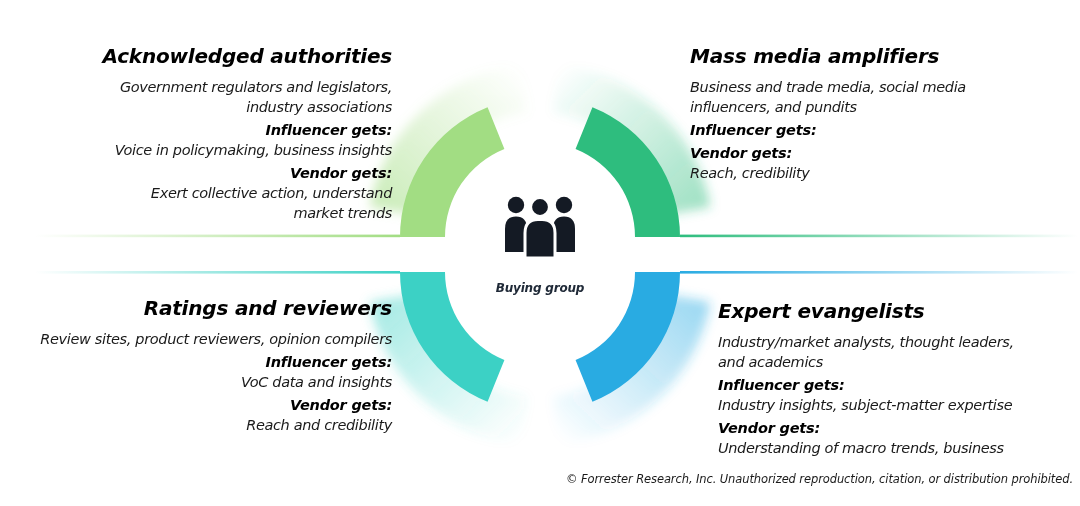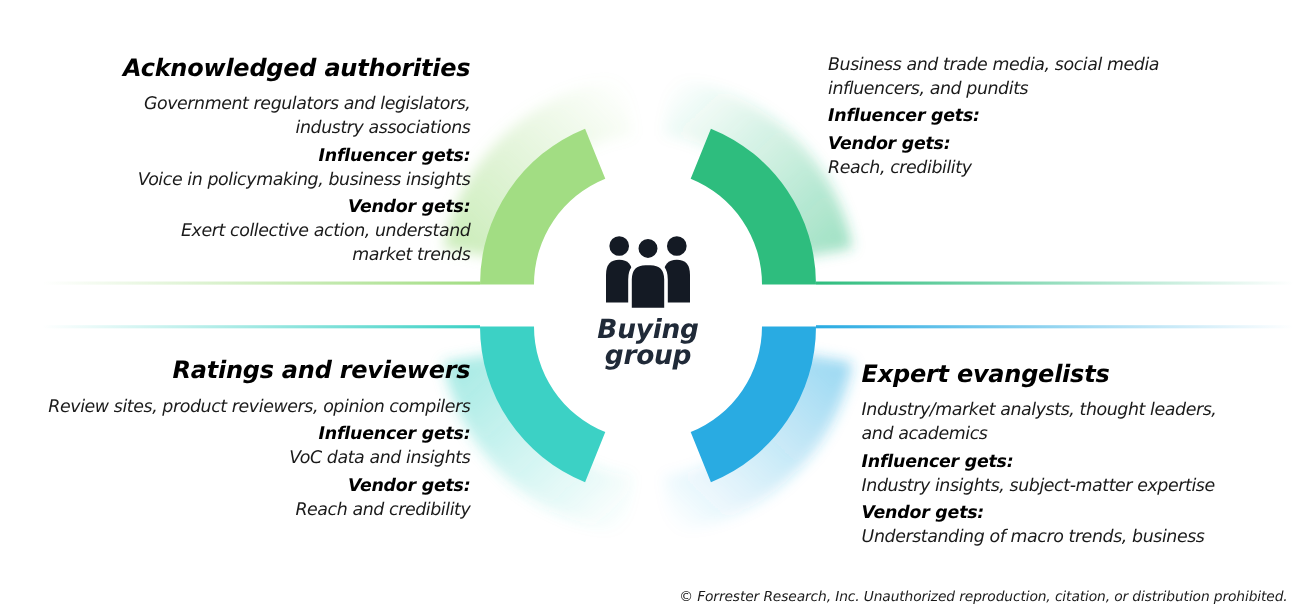--- a/index.html
+++ b/index.html
@@ -34,26 +34,26 @@
   .q-label{
     font-size:14.5px;line-height:20px;font-weight:700;color:var(--title);
     letter-spacing:-0.2px;margin-top:3px;white-space:nowrap;
   }
   #q-top-left{top:44px;right:688px;width:430px;}
   #q-top-right{top:44px;left:690px;width:385px;}
   #q-bottom-left{top:296px;right:688px;width:430px;}
   #q-bottom-right{top:299px;left:718px;width:385px;}
 
   .center-label{
-    position:absolute;left:495px;top:265px;width:90px;text-align:center;
-    font-weight:700;font-size:22px;line-height:21px;color:var(--navy);
+    position:absolute;left:495px;top:278px;width:90px;text-align:center;
+    font-weight:700;font-size:12px;line-height:21px;color:var(--navy);
     letter-spacing:-0.2px;
   }
   .footer{
-    position:absolute;top:490px;right:7px;
+    position:absolute;top:472px;right:7px;
     font-size:11.5px;letter-spacing:-0.1px;color:var(--ink);white-space:nowrap;
   }
 </style>
 </head>
 <body>
 
 <div class="stage">
 
   <svg class="backdrop" width="1080" height="506" viewBox="0 0 1080 506">
     <defs>
@@ -126,20 +126,21 @@
     <div class="q-line">Government regulators and legislators,</div>
     <div class="q-line">industry associations</div>
     <div class="q-label">Influencer gets:</div>
     <div class="q-line">Voice in policymaking, business insights</div>
     <div class="q-label">Vendor gets:</div>
     <div class="q-line">Exert collective action, understand</div>
     <div class="q-line">market trends</div>
   </div>
 
   <div class="q" id="q-top-right">
+    <div class="q-title">Mass media amplifiers</div>
     <div class="q-line">Business and trade media, social media</div>
     <div class="q-line">influencers, and pundits</div>
     <div class="q-label">Influencer gets:</div>
     <div class="q-label">Vendor gets:</div>
     <div class="q-line">Reach, credibility</div>
   </div>
 
   <div class="q align-right" id="q-bottom-left">
     <div class="q-title">Ratings and reviewers</div>
     <div class="q-line">Review sites, product reviewers, opinion compilers</div>

